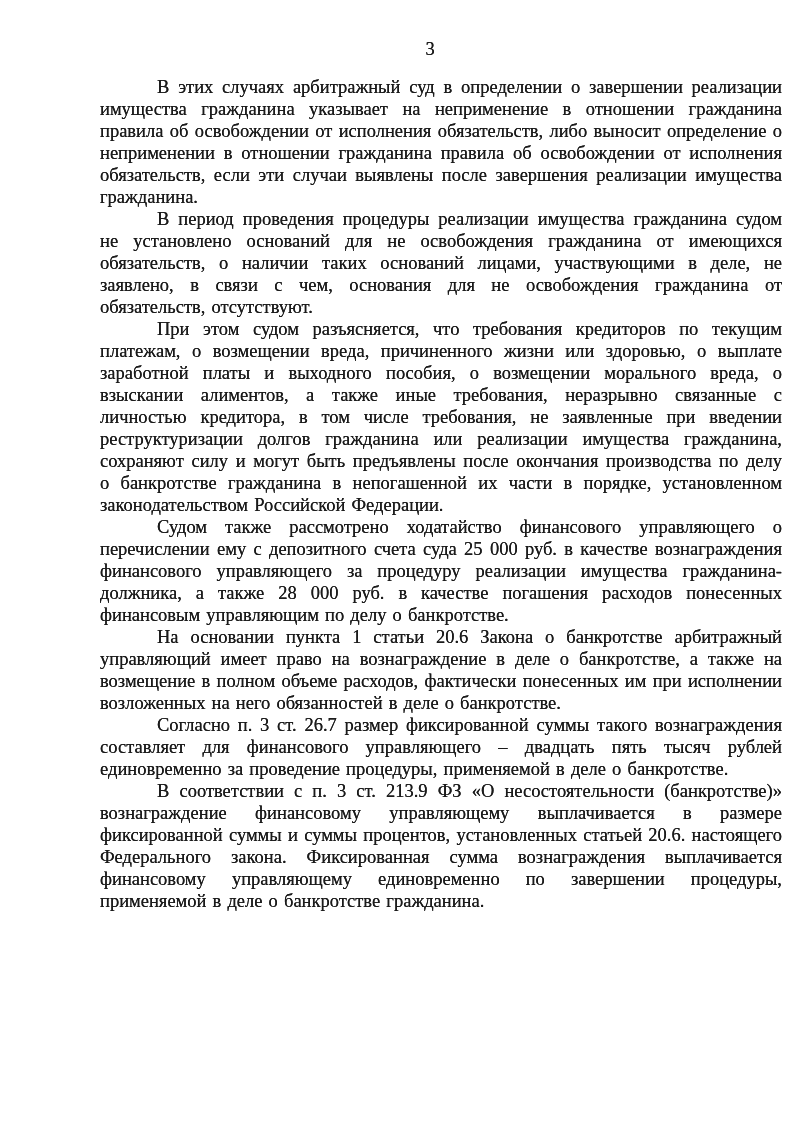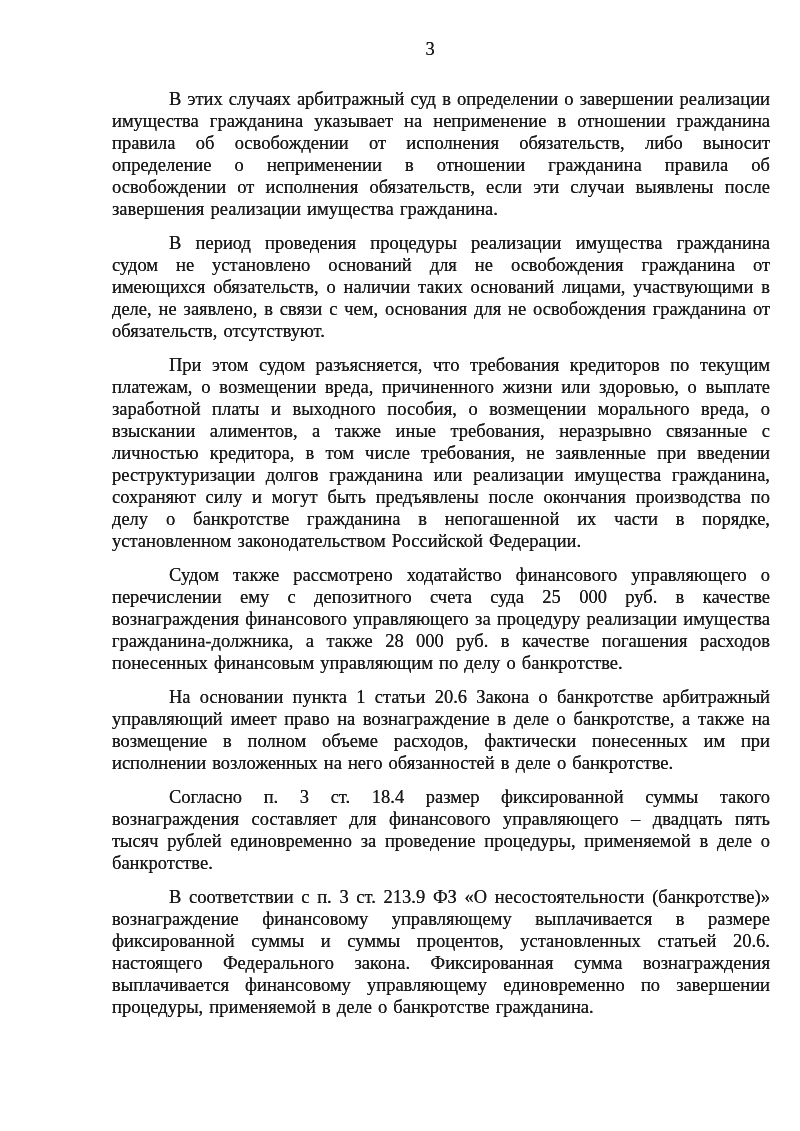--- a/index.html
+++ b/index.html
@@ -27,21 +27,21 @@
     font-size: 18.5px;
     line-height: 22px;
   }
   .body-text {
     position: absolute;
     top: 76px;
     left: 100px;
     width: 682px;
   }
   .para {
-    margin: 12px;
+    margin: 0;
     font-size: 18.5px;
     line-height: 22px;
     text-align: justify;
     text-align-last: left;
     text-indent: 57px;
     word-spacing: 1.5px;
     hyphens: none;
     -webkit-hyphens: none;
   }
 </style>
@@ -49,16 +49,16 @@
 <body>
 
 <div class="page">
   <div class="page-number">3</div>
   <div class="body-text">
       <p class="para">В этих случаях арбитражный суд в определении о завершении реализации имущества гражданина указывает на неприменение в отношении гражданина правила об освобождении от исполнения обязательств, либо выносит определение о неприменении в отношении гражданина правила об освобождении от исполнения обязательств, если эти случаи выявлены после завершения реализации имущества гражданина.</p>
       <p class="para">В период проведения процедуры реализации имущества гражданина судом не установлено оснований для не освобождения гражданина от имеющихся обязательств, о наличии таких оснований лицами, участвующими в деле, не заявлено, в связи с чем, основания для не освобождения гражданина от обязательств, отсутствуют.</p>
       <p class="para">При этом судом разъясняется, что требования кредиторов по текущим платежам, о возмещении вреда, причиненного жизни или здоровью, о выплате заработной платы и выходного пособия, о возмещении морального вреда, о взыскании алиментов, а также иные требования, неразрывно связанные с личностью кредитора, в том числе требования, не заявленные при введении реструктуризации долгов гражданина или реализации имущества гражданина, сохраняют силу и могут быть предъявлены после окончания производства по делу о банкротстве гражданина в непогашенной их части в порядке, установленном законодательством Российской Федерации.</p>
       <p class="para">Судом также рассмотрено ходатайство финансового управляющего о перечислении ему с депозитного счета суда 25&nbsp;000 руб. в качестве вознаграждения финансового управляющего за процедуру реализации имущества гражданина-должника, а также 28&nbsp;000 руб. в качестве погашения расходов понесенных финансовым управляющим по делу о банкротстве.</p>
       <p class="para">На основании пункта 1 статьи 20.6 Закона о банкротстве арбитражный управляющий имеет право на вознаграждение в деле о банкротстве, а также на возмещение в полном объеме расходов, фактически понесенных им при исполнении возложенных на него обязанностей в деле о банкротстве.</p>
-      <p class="para">Согласно п. 3 ст. 18.4 размер фиксированной суммы такого вознаграждения составляет для финансового управляющего – двадцать пять тысяч рублей единовременно за проведение процедуры, применяемой в деле о банкротстве.</p>
+      <p class="para">Согласно п. 3 ст. 26.7 размер фиксированной суммы такого вознаграждения составляет для финансового управляющего – двадцать пять тысяч рублей единовременно за проведение процедуры, применяемой в деле о банкротстве.</p>
       <p class="para">В соответствии с п. 3 ст. 213.9 ФЗ «О несостоятельности (банкротстве)» вознаграждение финансовому управляющему выплачивается в размере фиксированной суммы и суммы процентов, установленных статьей 20.6. настоящего Федерального закона. Фиксированная сумма вознаграждения выплачивается финансовому управляющему единовременно по завершении процедуры, применяемой в деле о банкротстве гражданина.</p>
     </div>
 </div>
 
 </body></html>

